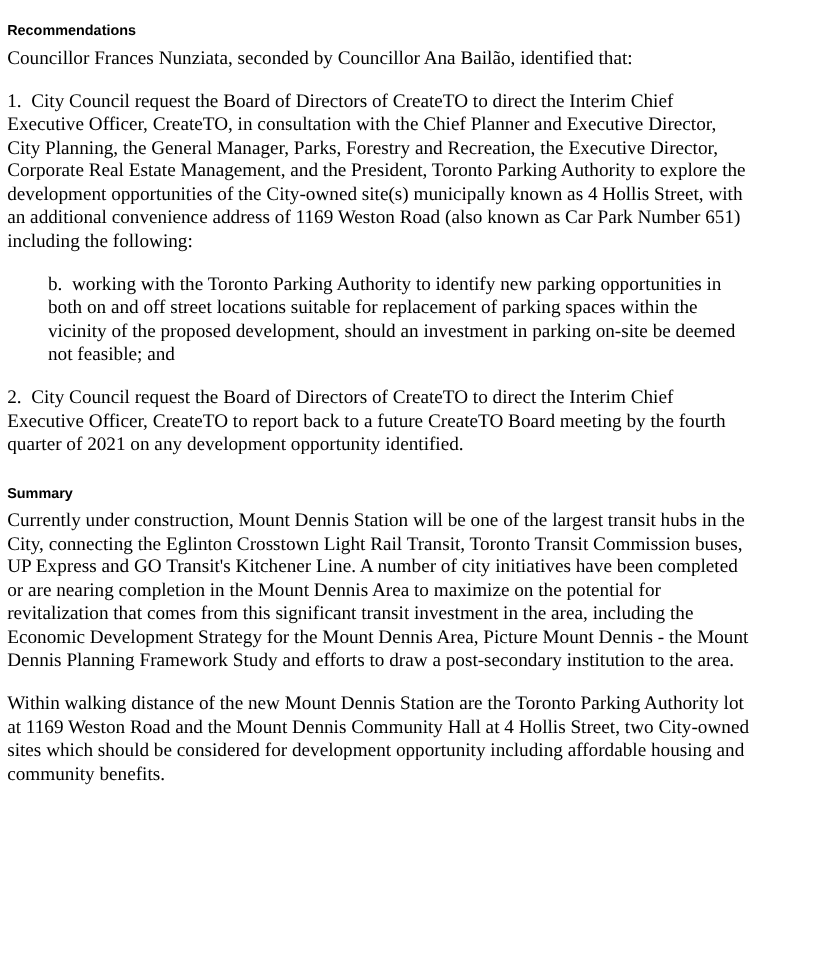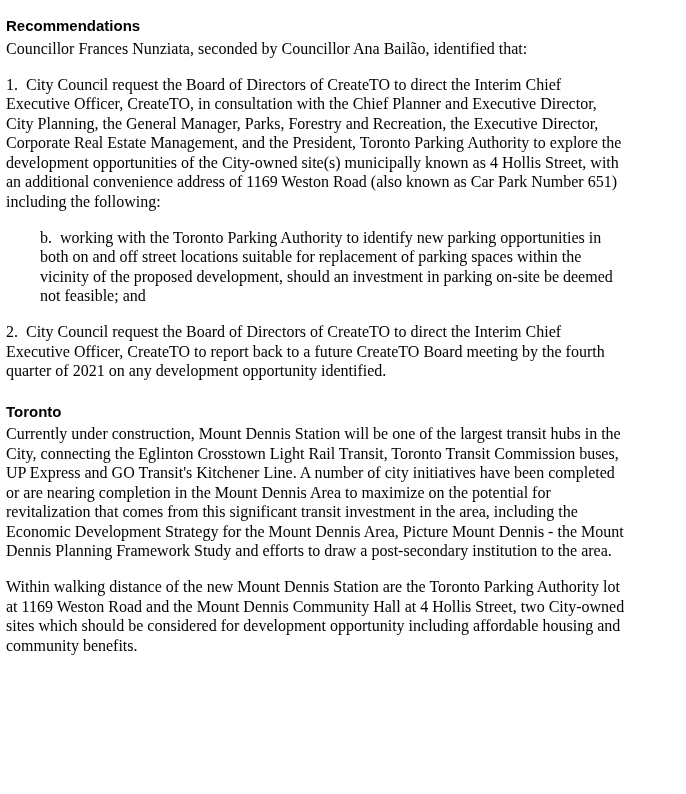--- a/index.html
+++ b/index.html
@@ -18,21 +18,21 @@
   .doc p {
     margin: 0 0 16.5px 0;
     white-space: pre-wrap; 
   }
   .doc p.indent {
     margin-left: 34px;
   }
   .doc h2.heading {
     font-family: "Liberation Sans", sans-serif;
     font-weight: bold;
-    font-size: 15px;
+    font-size: 12px;
     line-height: 21.5px;
     margin: 20.4px 0 2px 0;
   }
   .doc h2.heading.first {
     margin-top: 0;
   }
 </style>
 </head>
 <body>
 
@@ -46,20 +46,20 @@
     <p>1.  City Council request the Board of Directors of CreateTO to direct the Interim Chief Executive Officer, CreateTO, in consultation with the Chief Planner and Executive Director, City Planning, the General Manager, Parks, Forestry and Recreation, the Executive Director, Corporate Real Estate Management, and the President, Toronto Parking Authority to explore the development opportunities of the City-owned site(s) municipally known as 4 Hollis Street, with an additional convenience address of 1169 Weston Road (also known as Car Park Number 651) including the following:</p>
 
 
     <p class="indent">b.  working with the Toronto Parking Authority to identify new parking opportunities in both on and off street locations suitable for replacement of parking spaces within the vicinity of the proposed development, should an investment in parking on-site be deemed not feasible; and</p>
 
 
     <p>2.  City Council request the Board of Directors of CreateTO to direct the Interim Chief Executive Officer, CreateTO to report back to a future CreateTO Board meeting by the fourth quarter of 2021 on any development opportunity identified.</p>
   </section>
 
   <section>
-    <h2 class="heading">Toronto</h2>
+    <h2 class="heading">Summary</h2>
 
     <p>Currently under construction, Mount Dennis Station will be one of the largest transit hubs in the City, connecting the Eglinton Crosstown Light Rail Transit, Toronto Transit Commission buses, UP Express and GO Transit's Kitchener Line. A number of city initiatives have been completed or are nearing completion in the Mount Dennis Area to maximize on the potential for revitalization that comes from this significant transit investment in the area, including the Economic Development Strategy for the Mount Dennis Area, Picture Mount Dennis - the Mount Dennis Planning Framework Study and efforts to draw a post-secondary institution to the area.</p>
 
     <p>Within walking distance of the new Mount Dennis Station are the Toronto Parking Authority lot at 1169 Weston Road and the Mount Dennis Community Hall at 4 Hollis Street, two City-owned sites which should be considered for development opportunity including affordable housing and community benefits.</p>
   </section>
 
 </main>
 
 </body></html>

